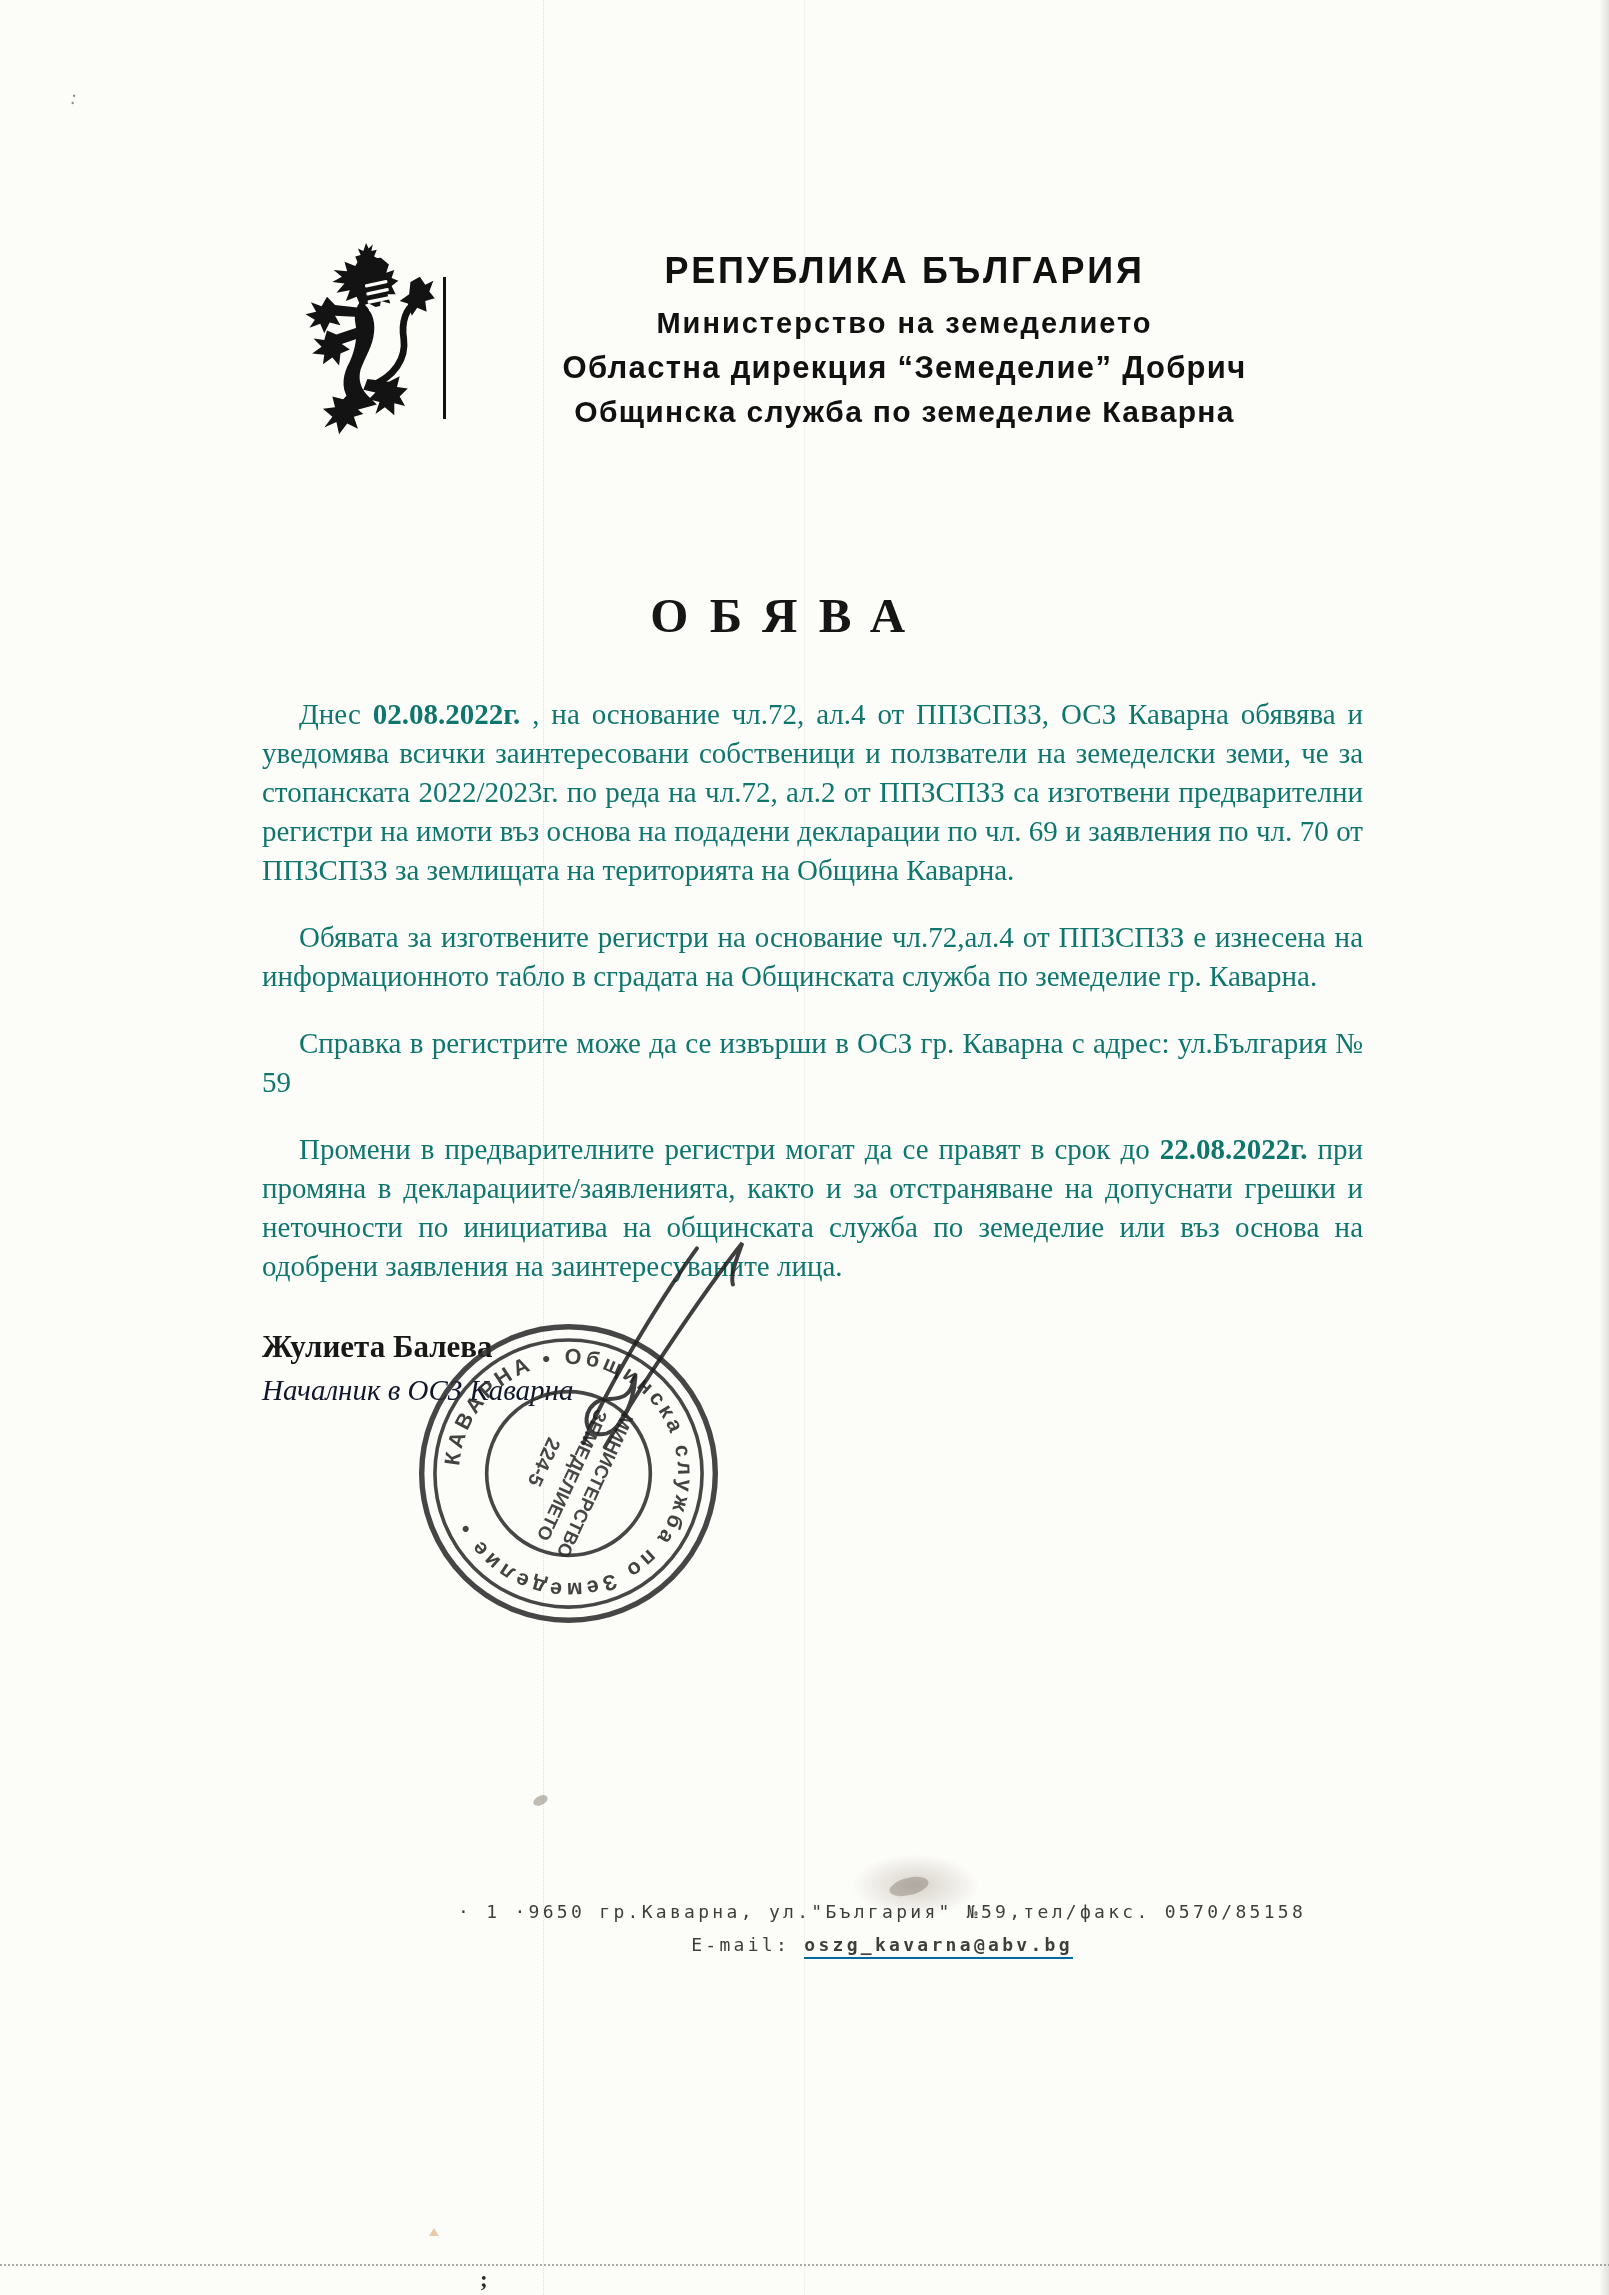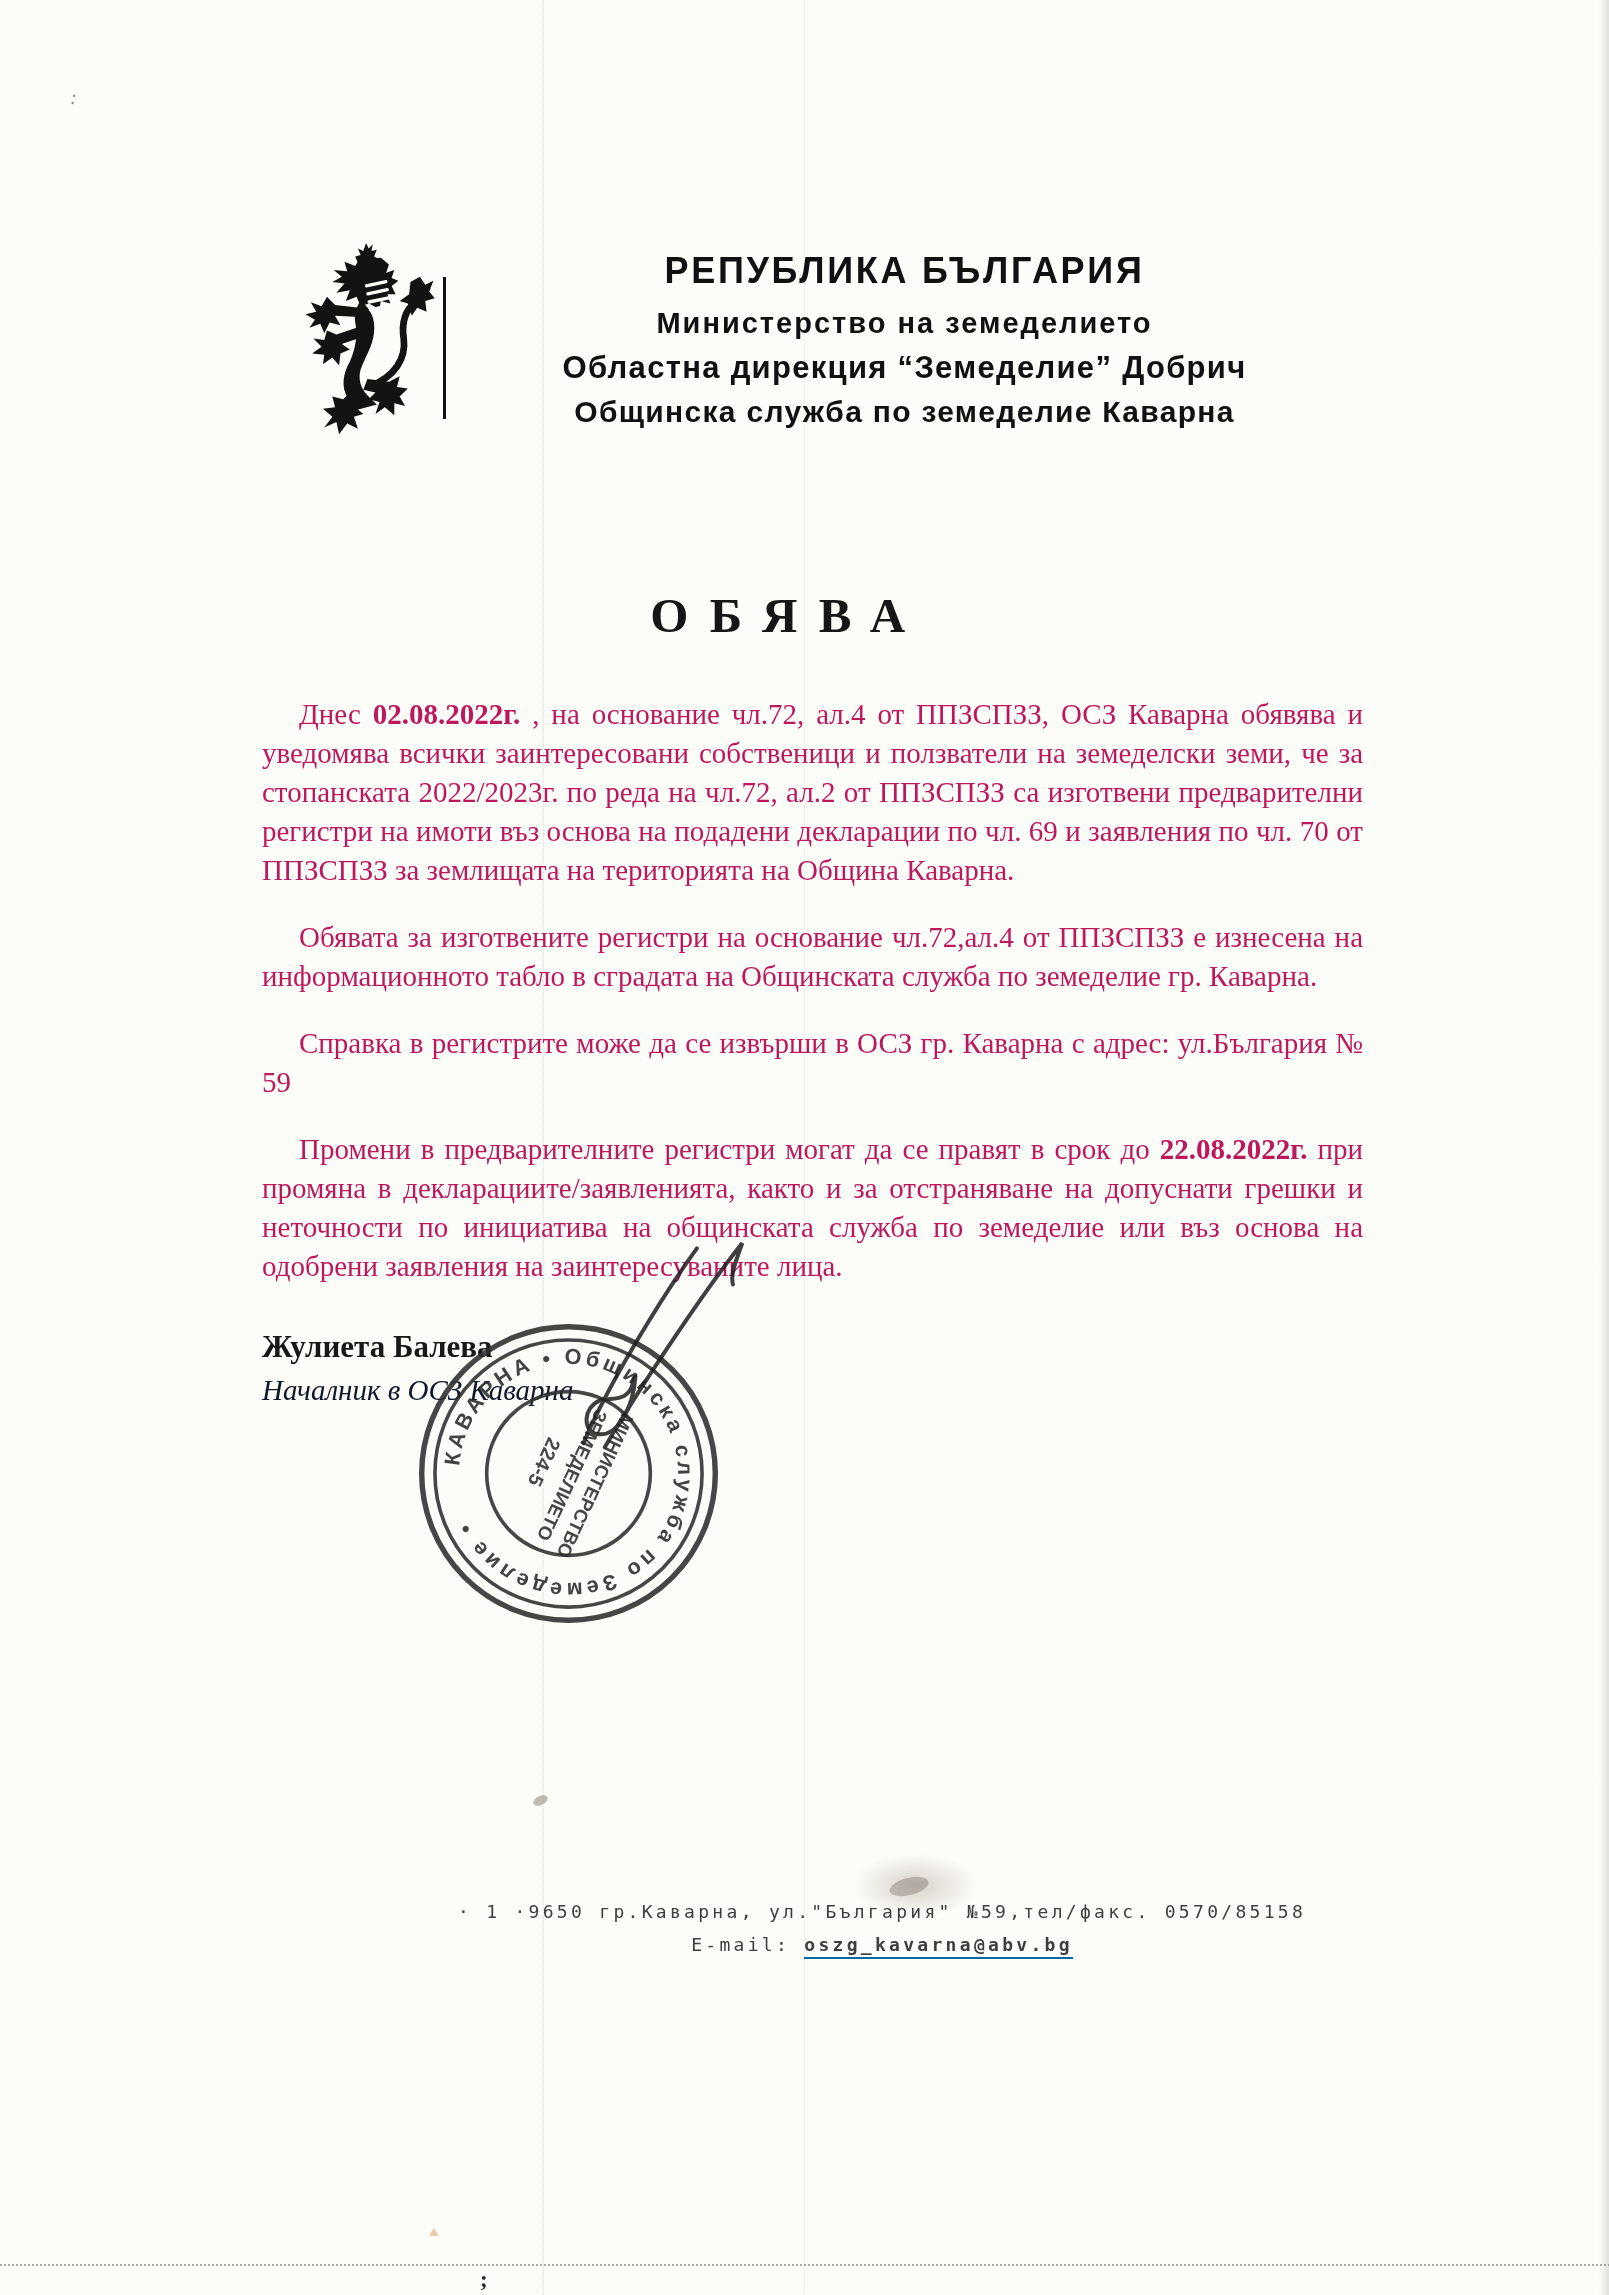--- a/index.html
+++ b/index.html
@@ -42,21 +42,21 @@
   .h-directorate{ font-size:31px; letter-spacing:1.3px;  margin:0 0 8.7px 0; }
   .h-office     { font-size:30px; letter-spacing:1.3px;  margin:0;text-align:center; }
 
   
   .title { position:absolute; top:587px; left:0; width:1577px; text-align:center;
     font-family:"Liberation Serif", serif; font-weight:bold; font-size:49px;
     letter-spacing:21.4px; color:#161616; }
 
   
   .bodytext { position:absolute; top:695px; left:262px; width:1101px;
-    font-size:29px; line-height:39px; text-align:justify; color:#be185d; }
+    font-size:29px; line-height:39px; text-align:justify; color:#0f766e; }
   .bodytext p { margin:0 0 28px 0; text-indent:37px; }
   .bodytext .b { font-weight:bold; }
 
   
   .sig { position:absolute; top:1329px; left:262px; width:601px; }
   .sig-name { font-size:31px; font-weight:bold; color:#181818; margin:0; }
   .sig-pos  { font-size:29px; font-style:italic; color:#0f172a; margin:9.4px 0 0 0; }
 
   .stamp-svg { position:absolute; left:388px; top:1293px; width:361px; height:361px; }
   .signature-svg { position:absolute; left:535px; top:1223px; width:241px; height:267px; }

